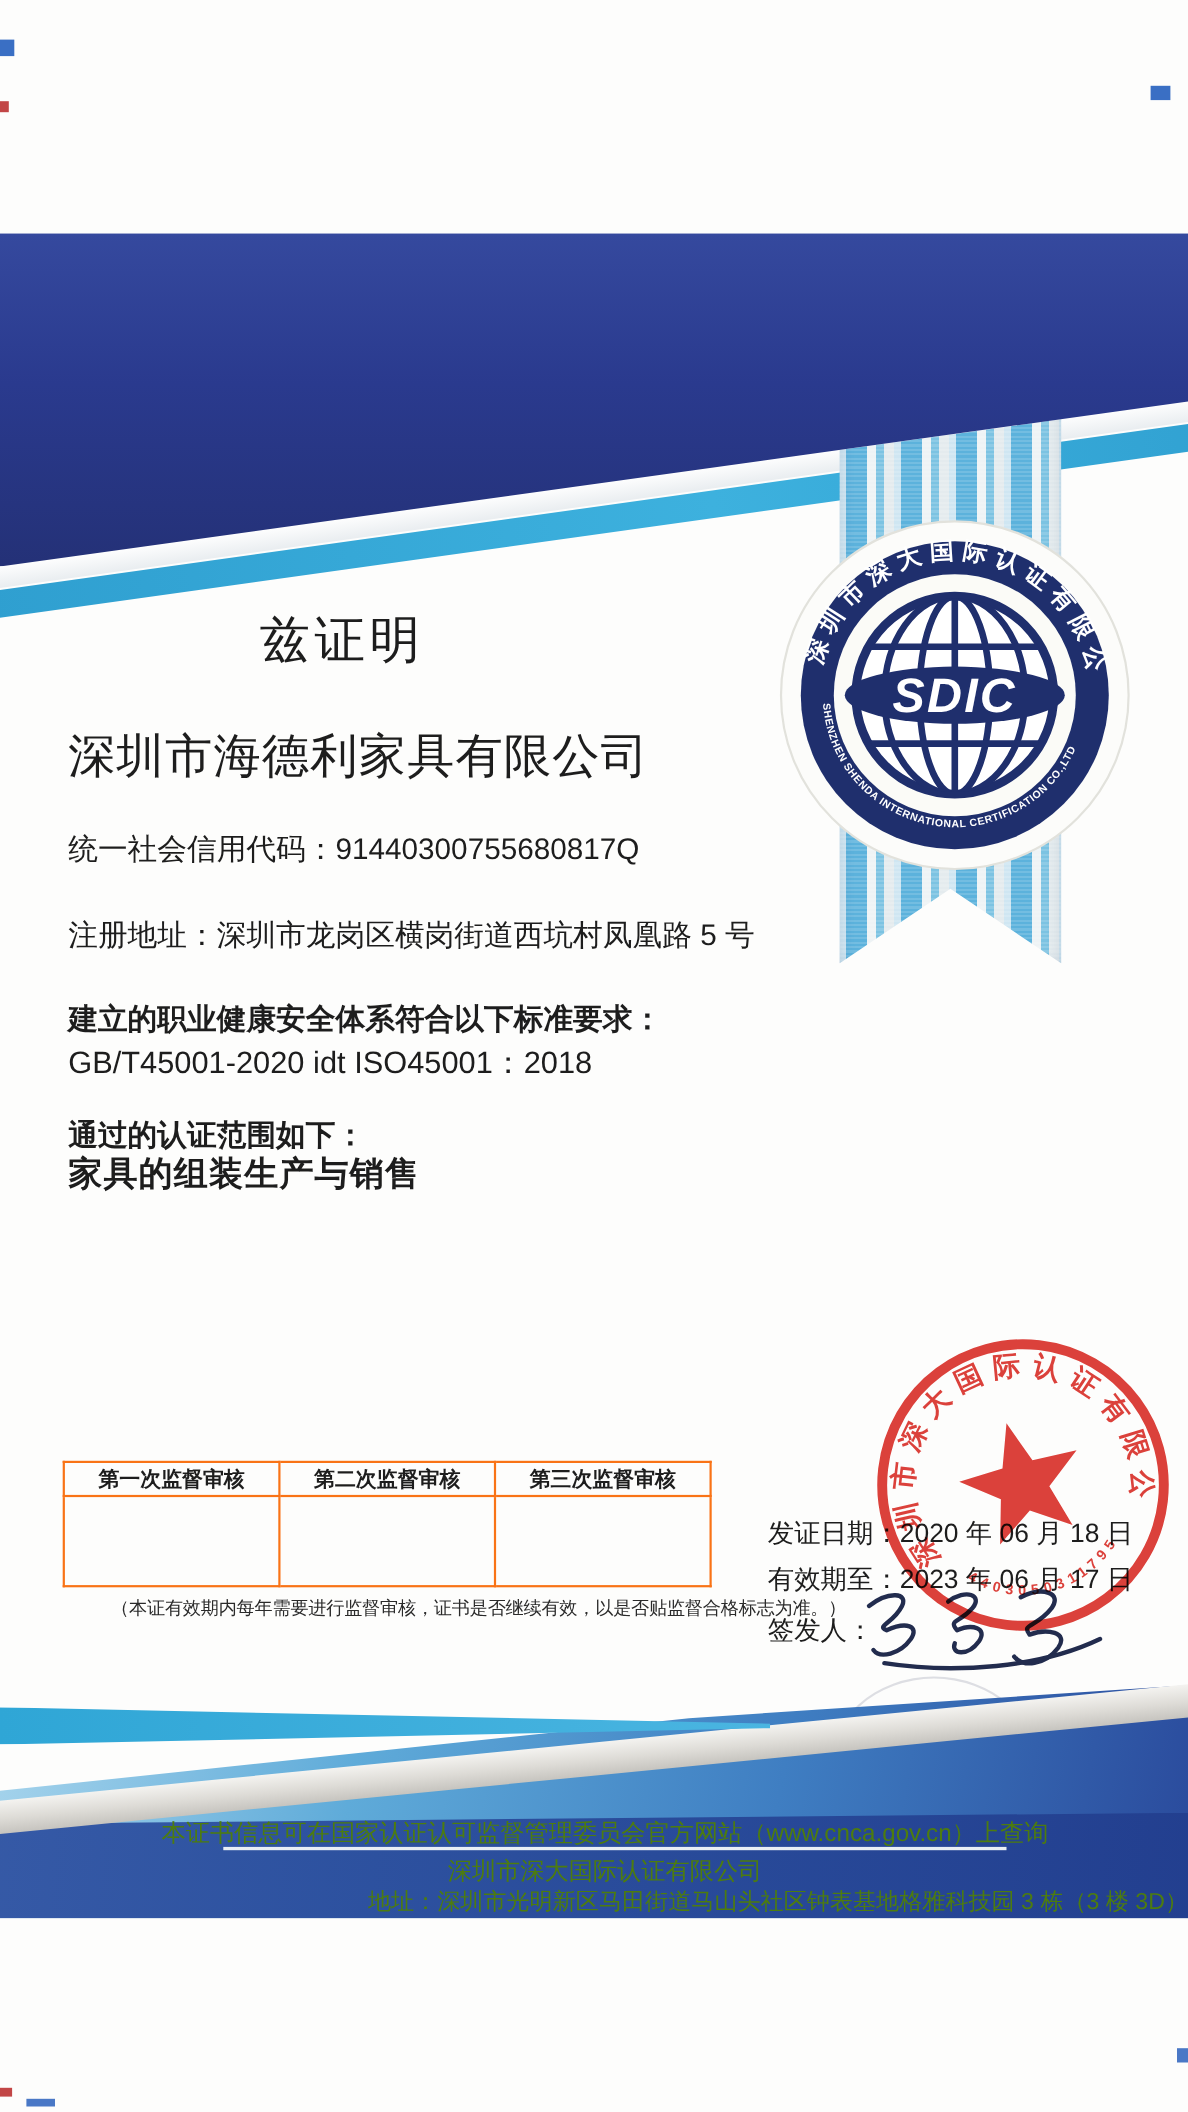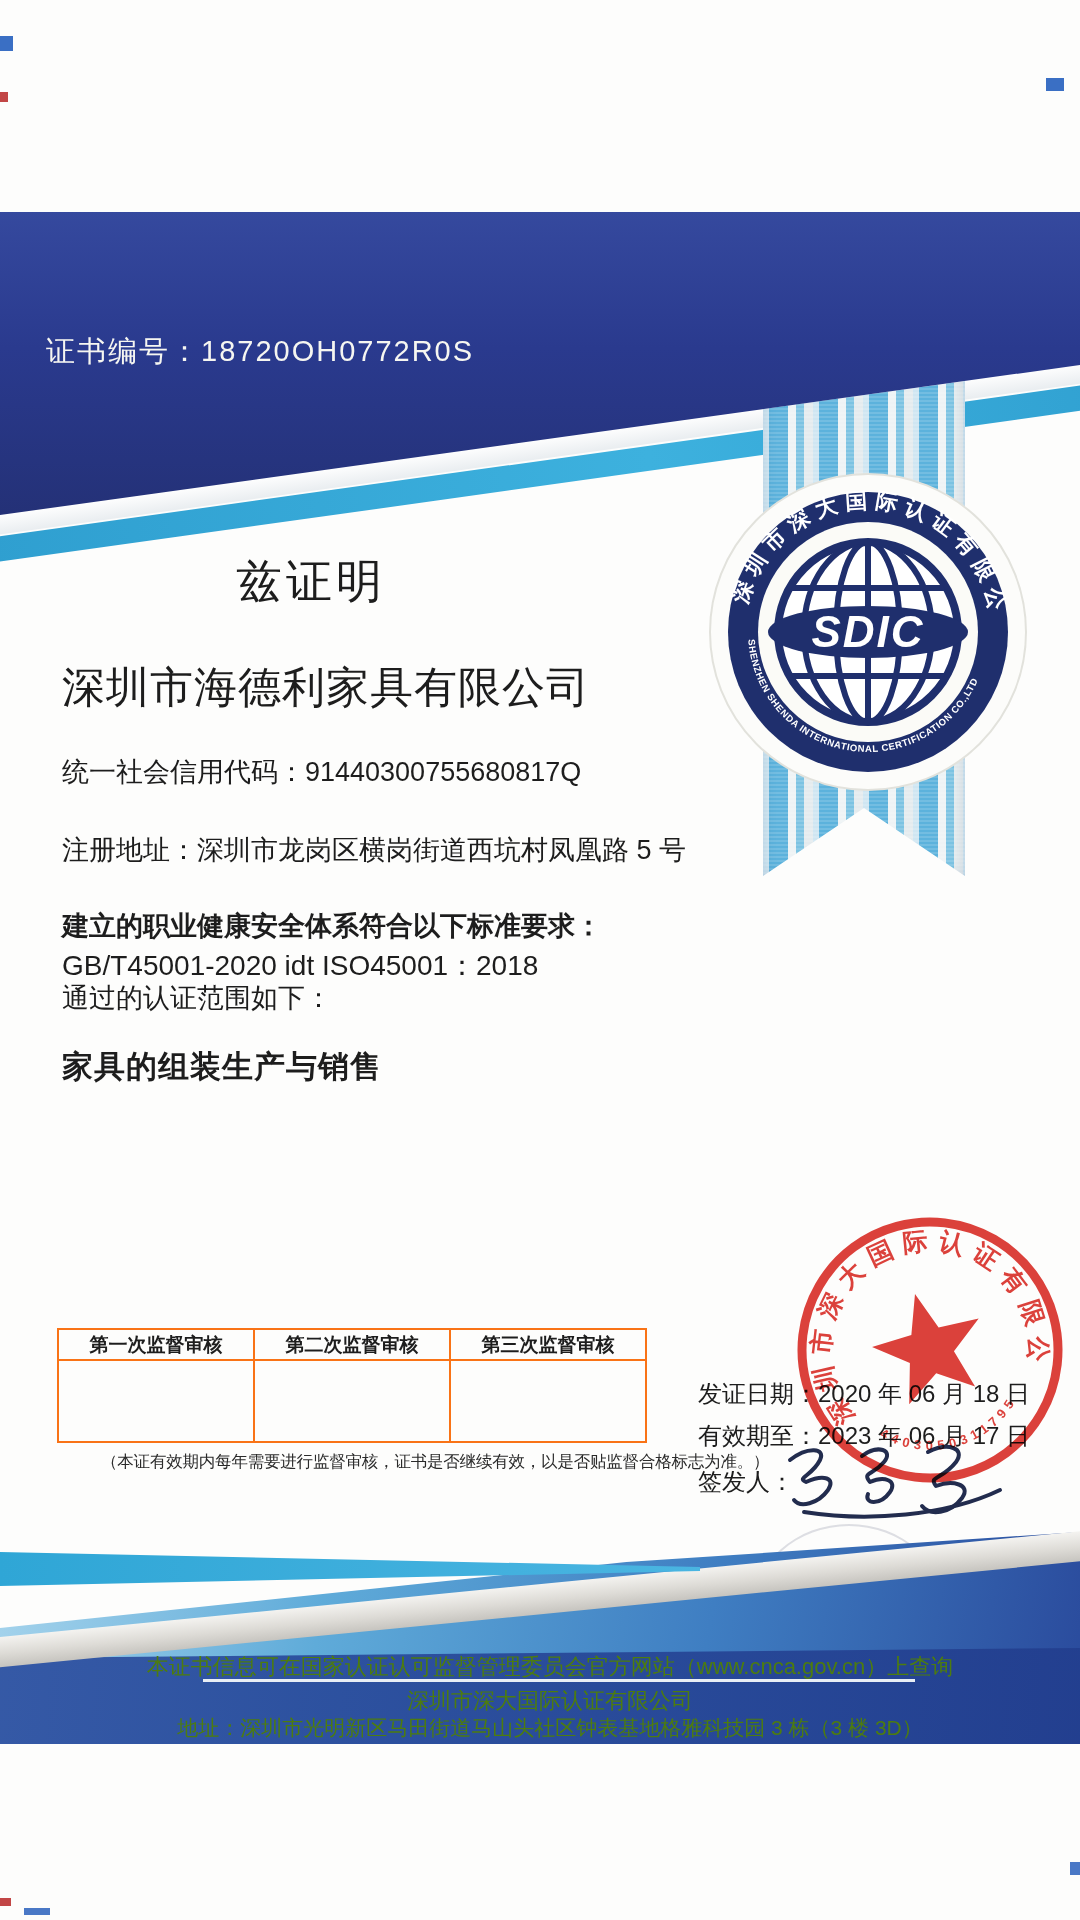--- a/index.html
+++ b/index.html
@@ -49,21 +49,21 @@
   .badge{left:708px;top:472px;width:320px;height:320px;z-index:5;}
 
   
   .body-text{color:#1d1d1d;z-index:6;white-space:nowrap;}
   .hereby{left:236px;top:551px;font-size:46px;letter-spacing:4px;font-weight:500;}
   .company{left:62px;top:659px;font-size:43px;letter-spacing:1px;}
   .credit{left:62px;top:754px;font-size:27px;}
   .address{left:62px;top:832px;font-size:27px;}
   .std-intro{left:62px;top:908px;font-size:27px;font-weight:600;}
   .std{left:62px;top:947px;font-size:28px;}
-  .scope-intro{left:62px;top:980px;font-size:27px;font-weight:400;}
+  .scope-intro{left:62px;top:1014px;font-size:27px;font-weight:700;}
   .scope{left:62px;top:1046px;font-size:31px;font-weight:700;letter-spacing:1px;}
 
   
   .audit-table{
     left:57px;top:1328px;width:590px;height:112px;z-index:6;
     border-collapse:collapse;table-layout:fixed;
   }
   .audit-table th,.audit-table td{border:2px solid #f97316;}
   .audit-table th{height:27px;font-size:19px;font-weight:600;color:#1d1d1d;padding:1px 0;}
   .audit-table td{height:78px;}
@@ -107,30 +107,29 @@
   }
   .cyan-wedge{
     left:0;top:1552px;width:700px;height:34px;z-index:4;
     background:linear-gradient(90deg,#2fa6d6,#4ab5e1);
     clip-path:polygon(0 0,100% 44%,100% 56%,0 100%);
   }
   .footer-text{left:20px;width:1060px;text-align:center;color:#4d7c0f;z-index:6;white-space:nowrap;}
   .f1{top:1652px;font-size:22px;}
   .f-underline{left:203px;top:1679px;width:712px;height:3px;background:#e8eef5;z-index:6;}
   .f2{top:1686px;font-size:22px;}
-  .f3{top:1714px;font-size:21px;}
+  .f3{top:1714px;font-size:21px;text-align:right;}
 
   
   .art{z-index:8;}
 </style>
 </head>
 <body>
 
 <div class="abs header-band">
-  <div class="abs cert-no">证书编号：18720OH0772R0S</div>
 </div>
 <div class="abs diag-white"></div>
 <div class="abs diag-cyan"></div>
 
 <div class="abs ribbon"></div>
 
 <div class="abs badge">
   <svg width="320" height="320" viewBox="-160 -160 320 320">
     <circle cx="0" cy="0" r="158" fill="#fcfcfa" stroke="#e2e2dc" stroke-width="2"></circle>
     <circle cx="0" cy="0" r="140" fill="#1f2f6d"></circle>

